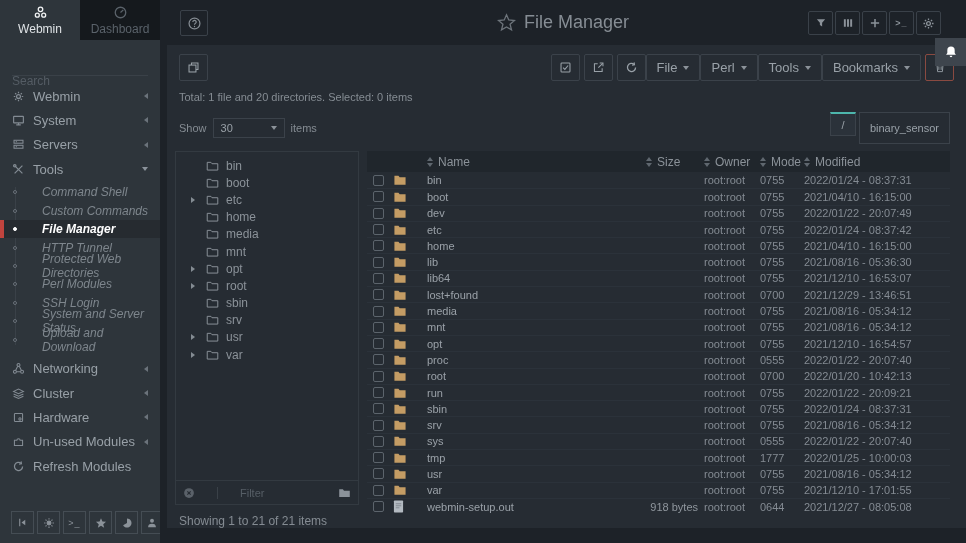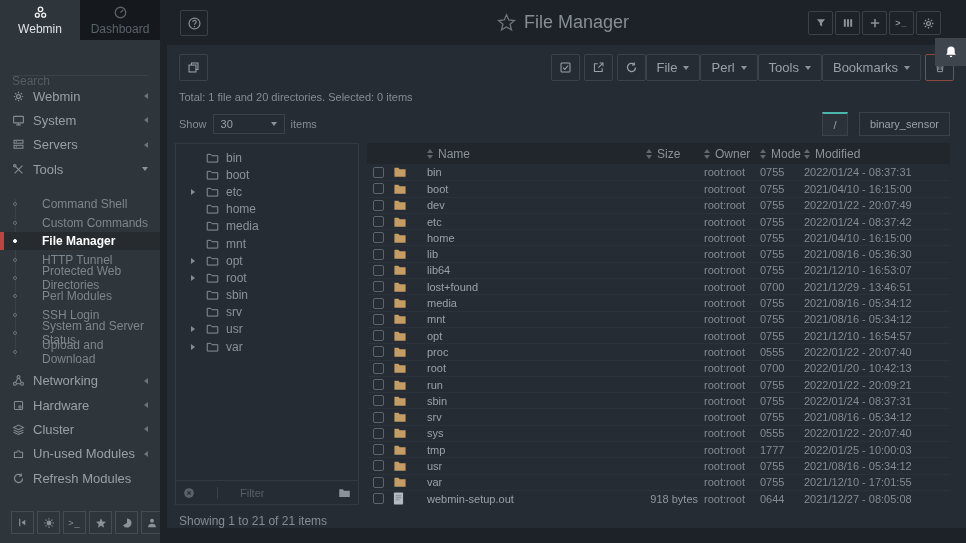--- a/index.html
+++ b/index.html
@@ -21,21 +21,21 @@
   .search-row input { flex:1; background:transparent; border:none; outline:none; color:#9aa1a8; font-size:12px;margin-top:44px; }
   .search-row input::placeholder { color:#545c64; }
   .search-row .sicon { color:#6a727a; }
 
   .nav { margin-top:8px; }
   .nav-item { display:flex; align-items:center; height:24.3px; padding:0 12px; color:#98a0a7; font-size:13px; cursor:pointer; }
   .nav-item .nicon { width:21px; color:#838b93; display:flex; align-items:center; }
   .chev-left { margin-left:auto; width:0; height:0; border-top:3.5px solid transparent; border-bottom:3.5px solid transparent; border-right:4px solid #6b737b; }
   .chev-down { margin-left:auto; width:0; height:0; border-left:3.5px solid transparent; border-right:3.5px solid transparent; border-top:4px solid #8b939b; }
 
-  .submenu { position:relative; margin:14px 0 8px; }
+  .submenu { position:relative; margin:2px 0 8px;font-style:italic; }
   .submenu::before { content:""; position:absolute; left:15px; top:4px; bottom:4px; width:1px; background:#3a4148; }
   .sub-item { position:relative; display:flex; align-items:center; height:18.4px; padding-left:42px;
               font-size:12px; color:#7e868d; cursor:pointer; }
   .sub-item .bullet { position:absolute; left:13px; width:4px; height:4px; border:1px solid #697179; border-radius:50%; background:#2e353b; }
   .sub-item.active { background:#262b30; color:#ffffff; font-weight:bold; }
   .sub-item.active::before { content:""; position:absolute; left:0; top:0; bottom:0; width:4px; background:#c0443e; }
   .sub-item.active .bullet { background:#ffffff; border-color:#ffffff; }
 
   .side-footer { position:absolute; left:11px; bottom:9px; display:flex; gap:3px; }
   .fbtn { height:23px; min-width:23px; border:1px solid #454d54; display:flex; align-items:center; justify-content:center;
@@ -71,21 +71,21 @@
 
   .status-line { padding:8px 12px 0; font-size:11px; color:#858c93; }
 
   .controls { display:flex; align-items:center; padding:9px 16px 5px 12px; font-size:11px; color:#858c93; }
   .page-select { width:72px; height:20px; border:1px solid #3b424a; margin:0 6px; display:flex; align-items:center;
                  padding:0 7px; color:#99a1a8; font-size:11px; cursor:pointer; background:#262c33; }
   .page-select .caret { margin-left:auto; }
   .path-group { margin-left:auto; display:flex; }
   .root-btn { width:26px; height:24px; border:1px solid #3b424a; border-top:2px solid #4db6ac; color:#99a1a8;
               font-size:11px; display:flex; align-items:center; justify-content:center; cursor:pointer; background:#2b323a; }
-  .path-box { height:24px; border:1px solid #3b424a; margin-left:11px; padding:0 10px; display:flex; align-items:center;
+  .path-box { height:32px; border:1px solid #3b424a; margin-left:3px; padding:0 10px; display:flex; align-items:center;
               color:#99a1a8; font-size:11px; cursor:text;text-align:right; }
 
   .split { flex:1; display:flex; gap:8px; padding:2px 16px 0 8px; min-height:0; }
   .tree { width:184px; border:1px solid #333a41; display:flex; flex-direction:column; flex-shrink:0; }
   .tree-list { flex:1; padding-top:5px; overflow:hidden; }
   .titem { position:relative; display:flex; align-items:center; height:17.2px; padding-left:30px;
            color:#8b9299; font-size:12px; gap:7px; cursor:pointer; }
   .titem .arrow { position:absolute; left:15px; width:0; height:0; border-left:4px solid #848c93;
                   border-top:3.5px solid transparent; border-bottom:3.5px solid transparent; visibility:hidden; }
   .titem.expandable .arrow { visibility:visible; }
@@ -247,36 +247,36 @@
               <circle cx="12.4" cy="12" r="1.8"></circle>
             <path d="M7 5.2 L4.4 10.4 M9 5.2 L11.6 10.4 M5.5 12 H10.5"></path>
           </svg>
         </span>
         <span>Networking</span>
         <span class="chev-left"></span>
       </div>
       <div class="nav-item">
         <span class="nicon">
           <svg width="13" height="13" viewBox="0 0 16 16" fill="none" stroke="currentColor" stroke-width="1.3">
-            <rect x="3" y="3" width="10" height="10" rx="1"></rect>
-              <circle cx="9.8" cy="9.8" r="1.4"></circle>
-          </svg>
-        </span>
-        <span>Hardware</span>
+            <path d="M2 5.4 L8 2.6 L14 5.4 L8 8.2 Z"></path>
+              <path d="M2 8.6 L8 11.4 L14 8.6"></path>
+              <path d="M2 11.4 L8 14.2 L14 11.4"></path>
+          </svg>
+        </span>
+        <span>Cluster</span>
         <span class="chev-left"></span>
       </div>
       <div class="nav-item">
         <span class="nicon">
           <svg width="13" height="13" viewBox="0 0 16 16" fill="none" stroke="currentColor" stroke-width="1.3">
-            <path d="M2 5.4 L8 2.6 L14 5.4 L8 8.2 Z"></path>
-              <path d="M2 8.6 L8 11.4 L14 8.6"></path>
-              <path d="M2 11.4 L8 14.2 L14 11.4"></path>
-          </svg>
-        </span>
-        <span>Cluster</span>
+            <rect x="3" y="3" width="10" height="10" rx="1"></rect>
+              <circle cx="9.8" cy="9.8" r="1.4"></circle>
+          </svg>
+        </span>
+        <span>Hardware</span>
         <span class="chev-left"></span>
       </div>
       <div class="nav-item">
         <span class="nicon">
           <svg width="13" height="13" viewBox="0 0 16 16" fill="none" stroke="currentColor" stroke-width="1.3">
             <path d="M3 13 V6.5 H6 A2 2 0 1 1 10 6.5 H13 V13 Z"></path>
           </svg>
         </span>
         <span>Un-used Modules</span>
         <span class="chev-left"></span>

